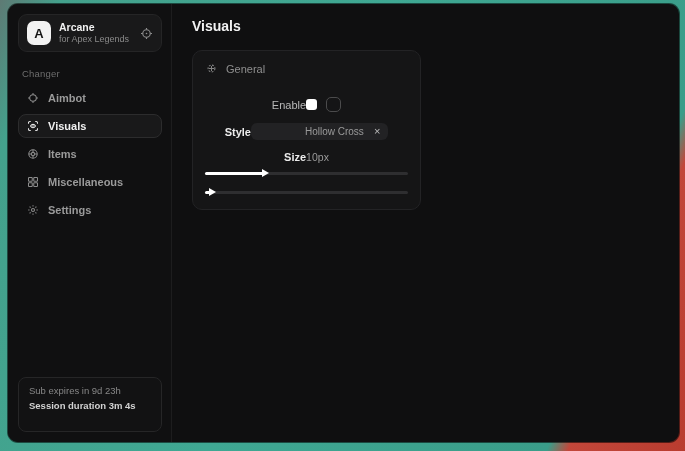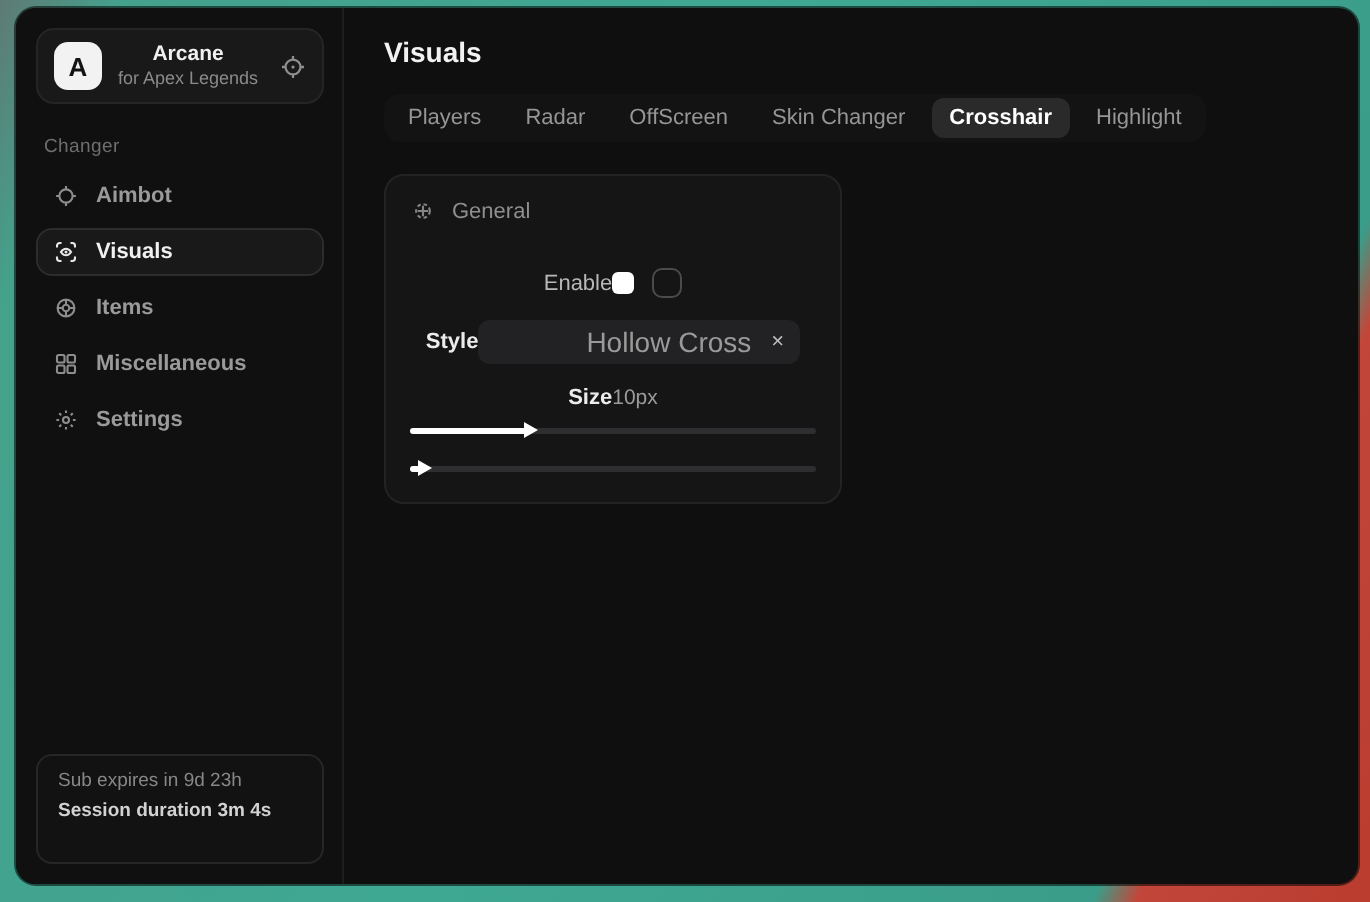--- a/index.html
+++ b/index.html
@@ -27,21 +27,21 @@
     display:flex; align-items:center; gap:8px;
     background:#19191a; border:1px solid #252526; border-radius:9px;
     padding:6px 8px; height:38px;
   }
   .logo {
     width:24px; height:24px; flex:0 0 24px; background:#f2f2f2; color:#141414;
     border-radius:7px; font-weight:bold; font-size:13px;
     display:flex; align-items:center; justify-content:center;
   }
   .brand-text { display:flex; flex-direction:column; line-height:1.25; }
-  .brand-name { font-size:10.5px; font-weight:bold; color:#f0f0f0;text-align:center; }
+  .brand-name { font-size:10.5px; font-weight:bold; color:#f0f0f0; }
   .brand-sub  { font-size:9px; color:#8a8a8a; }
   .brand-target { margin-left:auto; color:#8f8f8f; display:flex; }
   .category { margin:16px 4px 7px; font-size:9.5px; color:#6e6e6e; letter-spacing:.2px; }
   .nav { display:flex; flex-direction:column; gap:4px; }
   .nav-item {
     display:flex; align-items:center; gap:9px;
     padding:5px 8px; border-radius:8px; border:1px solid transparent;
     color:#9a9a9a; font-size:11px; cursor:default;font-weight:bold;
   }
   .nav-item .ic { display:flex; color:#8d8d8d; }
@@ -77,21 +77,21 @@
   .lbl-dim  { font-size:11px; color:#b8b8b8; }
   .lbl      { font-size:11px; color:#ececec; font-weight:bold; }
   .val      { font-size:10.5px; color:#9a9a9a; }
   .enable-controls { display:flex; align-items:center; gap:9px; }
   .swatch { width:11px; height:11px; background:#ffffff; border-radius:3px; }
   .checkbox { width:15px; height:15px; border:1.5px solid #4b4b4c; border-radius:5px; background:transparent; }
   .dropdown {
     display:flex; align-items:center; gap:10px;
     background:#222224; border-radius:6px; padding:3px 8px;
   }
-  .dropdown-value { font-size:14px; color:#9a9a9a;margin-left:46px; }
+  .dropdown-value { font-size:10px; color:#9a9a9a;margin-left:46px; }
   .dropdown-clear { font-size:11px; color:#bdbdbd; line-height:1; cursor:default; }
   .slider { position:relative; height:8px; margin-top:6px; }
   .slider-track {
     position:absolute; top:3px; left:0; right:0; height:3px;
     background:#2e2e30; border-radius:2px;
   }
   .slider-fill {
     position:absolute; top:3px; left:0; height:3px;
     background:#ffffff; border-radius:2px;
   }
@@ -182,28 +182,20 @@
       <div class="sub-line1">Sub expires in 9d 23h</div>
       <div class="sub-line2">Session duration 3m 4s</div>
     </div>
 
   </aside>
 
   <main class="main">
 
     <h1 class="page-title">Visuals</h1>
 
-    <div class="tabs">
-      <div class="tab">Players</div>
-      <div class="tab">Radar</div>
-      <div class="tab">OffScreen</div>
-      <div class="tab">Skin Changer</div>
-      <div class="tab active">Crosshair</div>
-      <div class="tab">Highlight</div>
-    </div>
 
     <section class="panel">
 
       <div class="panel-head">
         <span class="ic">
           <svg width="13" height="13" viewBox="0 0 16 16" fill="none" stroke="currentColor" stroke-width="1.3">
             <circle cx="8" cy="8" r="4.2" stroke-dasharray="2.2 1.8"></circle>
             <path d="M8 4.8v6.4M4.8 8h6.4"></path>
           </svg>
         </span>

